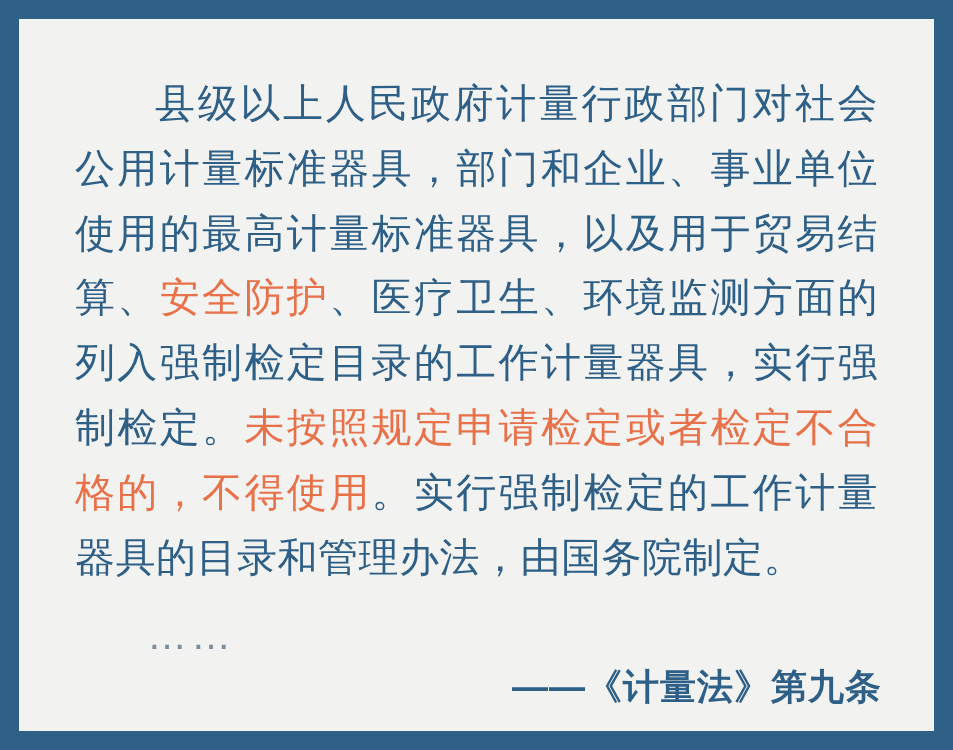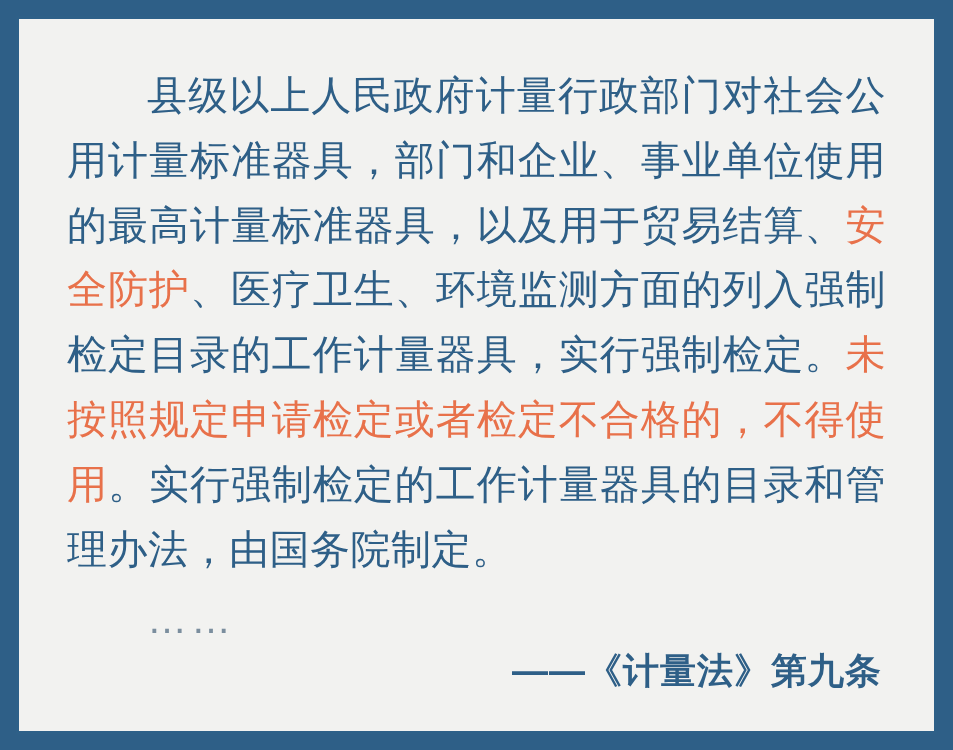--- a/index.html
+++ b/index.html
@@ -29,21 +29,21 @@
   .quote-body {
     padding: 44px 48px 0 48px;
     font-size: 40px;
     line-height: 1.62;
     color: #2e5f87;
     letter-spacing: 0.5px;
     text-align: justify;
     text-justify: inter-ideograph;
   }
   .quote-body p {
-    margin: 0;
+    margin: 8px;
     text-indent: 2em;
   }
   .hl {
     color: #e8714a;
   }
   .ellipsis {
     padding: 10px 48px 0 48px;
     font-size: 40px;
     line-height: 1.4;
     color: #7b8e9e;

